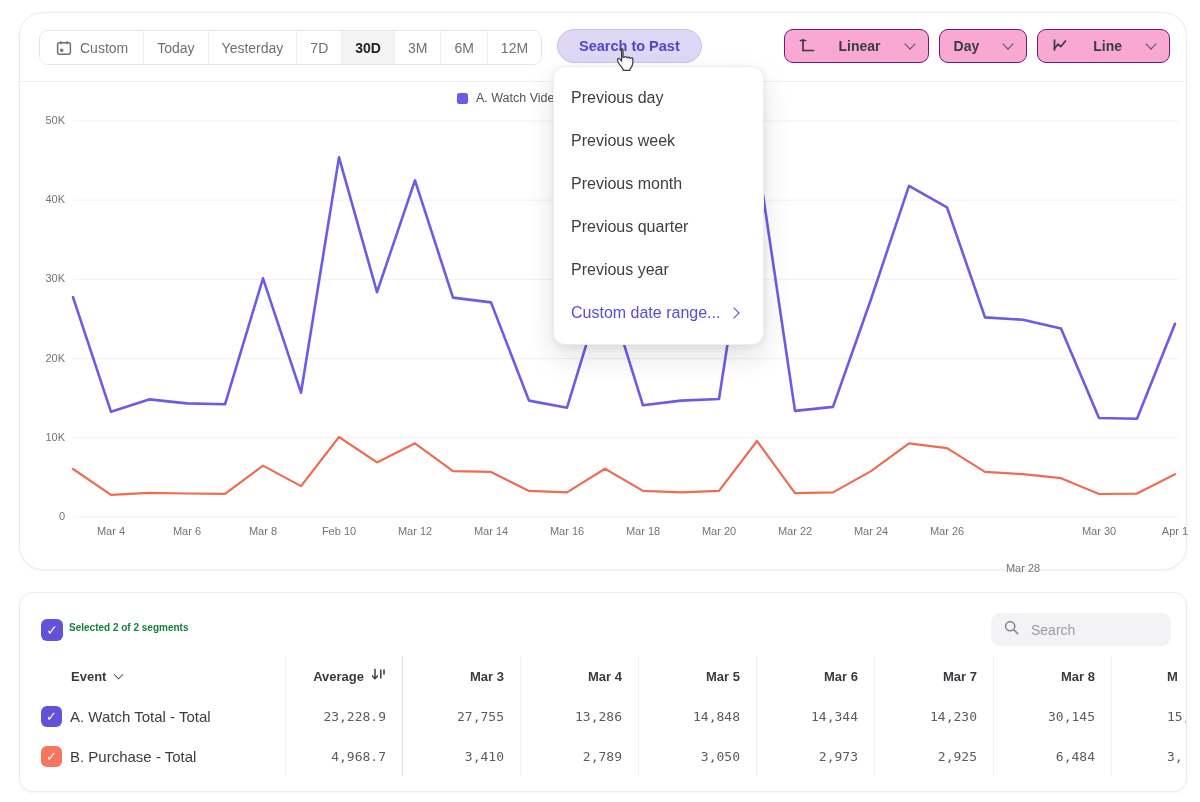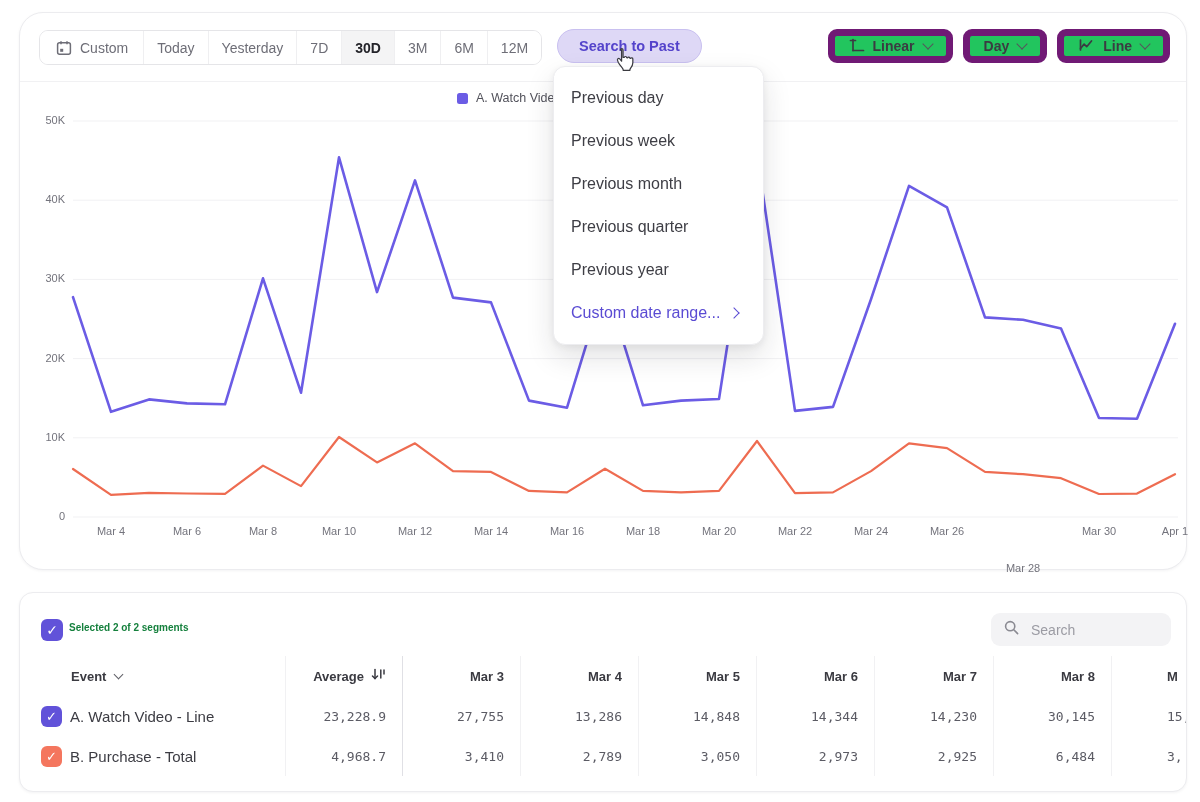--- a/index.html
+++ b/index.html
@@ -13,21 +13,21 @@
 
   
   .toolbar{position:absolute;left:0;top:0;width:100%;height:68px;border-bottom:1px solid #f1f1f3;}
   .segmented{position:absolute;left:19px;top:17px;display:flex;align-items:stretch;height:33px;border:1px solid #e5e5e8;border-radius:9px;overflow:hidden;background:#fff;}
   .seg{display:flex;align-items:center;gap:7px;padding:0 13px;font-size:14px;color:#6e6e77;background:#fff;border:none;border-left:1px solid #efeff1;cursor:pointer;font-family:inherit;white-space:nowrap;}
   .seg:first-child{border-left:none;padding:0 15px;}
   .seg.active{background:#f4f4f5;color:#232329;font-weight:700;}
   .seg svg{display:block;}
   .compare-btn{position:absolute;left:537px;top:16px;height:34px;padding:0 21px;border-radius:17px;background:#ded8f6;border:1px solid #c9c0f0;color:#5443cb;font-weight:700;font-size:14.5px;font-family:inherit;cursor:pointer;}
   .toolbar-right{position:absolute;right:16px;top:16px;display:flex;gap:10px;}
-  .tbtn{display:flex;align-items:center;gap:8px;height:34px;padding:0 14px;border:7px solid #701a75;border-radius:9px;background:#22c55e;font-size:14px;font-weight:600;color:#3b3b42;font-family:inherit;cursor:pointer;}
+  .tbtn{display:flex;align-items:center;gap:24px;height:34px;padding:0 14px;border:1px solid #701a75;border-radius:9px;background:#f9a8d4;font-size:14px;font-weight:600;color:#3b3b42;font-family:inherit;cursor:pointer;}
   .cv{width:7px;height:7px;border-right:1.6px solid #55555c;border-bottom:1.6px solid #55555c;transform:rotate(45deg);margin-top:-4px;margin-left:1px;}
 
   
   .chart-area{position:absolute;inset:0;}
   #chart-svg{position:absolute;left:0;top:0;}
   .ylab{position:absolute;width:45px;text-align:right;font-size:11px;color:#73737c;}
   .xlab{position:absolute;width:60px;text-align:center;font-size:11px;color:#73737c;top:512px;}
   .legend{position:absolute;left:437px;top:78px;display:flex;gap:18px;align-items:center;}
   .leg-item{display:flex;align-items:center;gap:8px;font-size:12.5px;color:#52525b;white-space:nowrap;}
   .leg-sq{width:11px;height:11px;border-radius:2.5px;}
@@ -144,21 +144,21 @@
           <div class="ylab" style="top: 417.8px; left: 0px;">10K</div>
           <div class="ylab" style="top: 338.6px; left: 0px;">20K</div>
           <div class="ylab" style="top: 259.4px; left: 0px;">30K</div>
           <div class="ylab" style="top: 180.2px; left: 0px;">40K</div>
           <div class="ylab" style="top: 101px; left: 0px;">50K</div>
         </div>
       <div id="xlabels">
           <div class="xlab" style="left: 61px;">Mar 4</div>
           <div class="xlab" style="left: 137px;">Mar 6</div>
           <div class="xlab" style="left: 213px;">Mar 8</div>
-          <div class="xlab" style="left: 289px;">Mar 10</div>
+          <div class="xlab" style="left: 289px;">Feb 10</div>
           <div class="xlab" style="left: 365px;">Mar 12</div>
           <div class="xlab" style="left: 441px;">Mar 14</div>
           <div class="xlab" style="left: 517px;">Mar 16</div>
           <div class="xlab" style="left: 593px;">Mar 18</div>
           <div class="xlab" style="left: 669px;">Mar 20</div>
           <div class="xlab" style="left: 745px;">Mar 22</div>
           <div class="xlab" style="left: 821px;">Mar 24</div>
           <div class="xlab" style="left: 897px;">Mar 26</div>
           <div class="xlab" style="left: 973px; margin-top: 37px;">Mar 28</div>
           <div class="xlab" style="left: 1049px;">Mar 30</div>
@@ -212,21 +212,21 @@
     <div class="cell th right sep-strong">Mar 3</div>
         <div class="cell th right sep">Mar 4</div>
         <div class="cell th right sep">Mar 5</div>
         <div class="cell th right sep">Mar 6</div>
         <div class="cell th right sep">Mar 7</div>
         <div class="cell th right sep">Mar 8</div>
         <div class="cell th clip sep">M</div>
         <div class="cell">
           <span class="rchk" style="background: rgb(97, 82, 217);">✓</span>
         </div>
-        <div class="cell name">A. Watch Video - Line</div>
+        <div class="cell name">A. Watch Total - Total</div>
         <div class="cell num right sep">23,228.9</div>
         <div class="cell num right sep-strong">27,755</div>
         <div class="cell num right sep">13,286</div>
         <div class="cell num right sep">14,848</div>
         <div class="cell num right sep">14,344</div>
         <div class="cell num right sep">14,230</div>
         <div class="cell num right sep">30,145</div>
         <div class="cell num clip sep">15,</div>
         <div class="cell">
           <span class="rchk" style="background: rgb(244, 118, 94);">✓</span>

